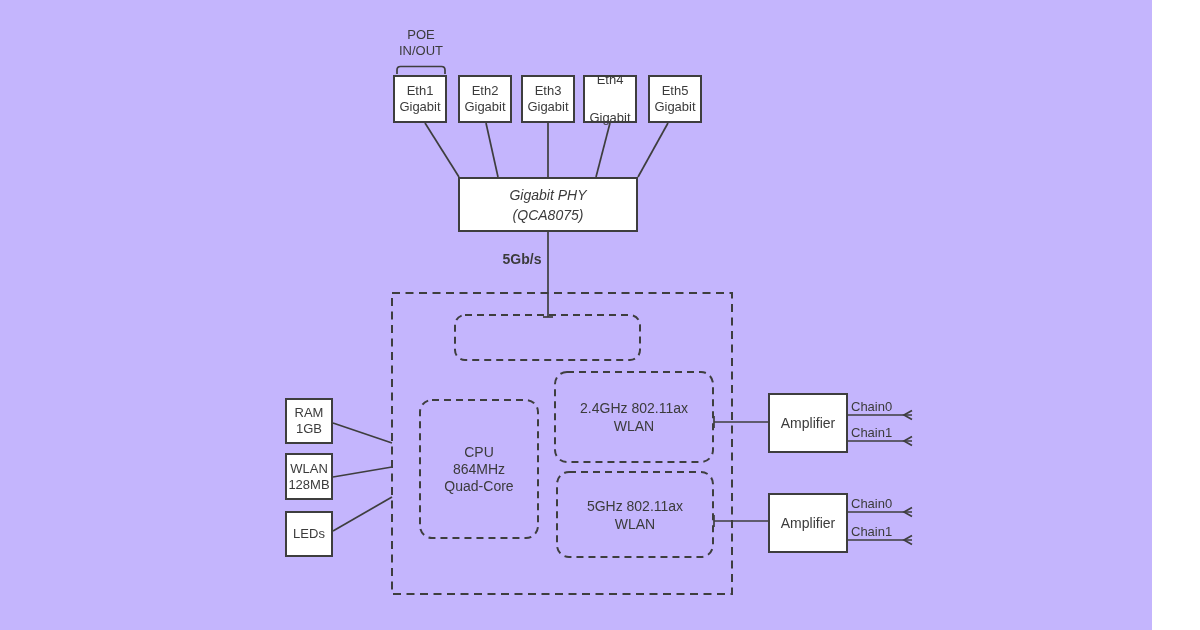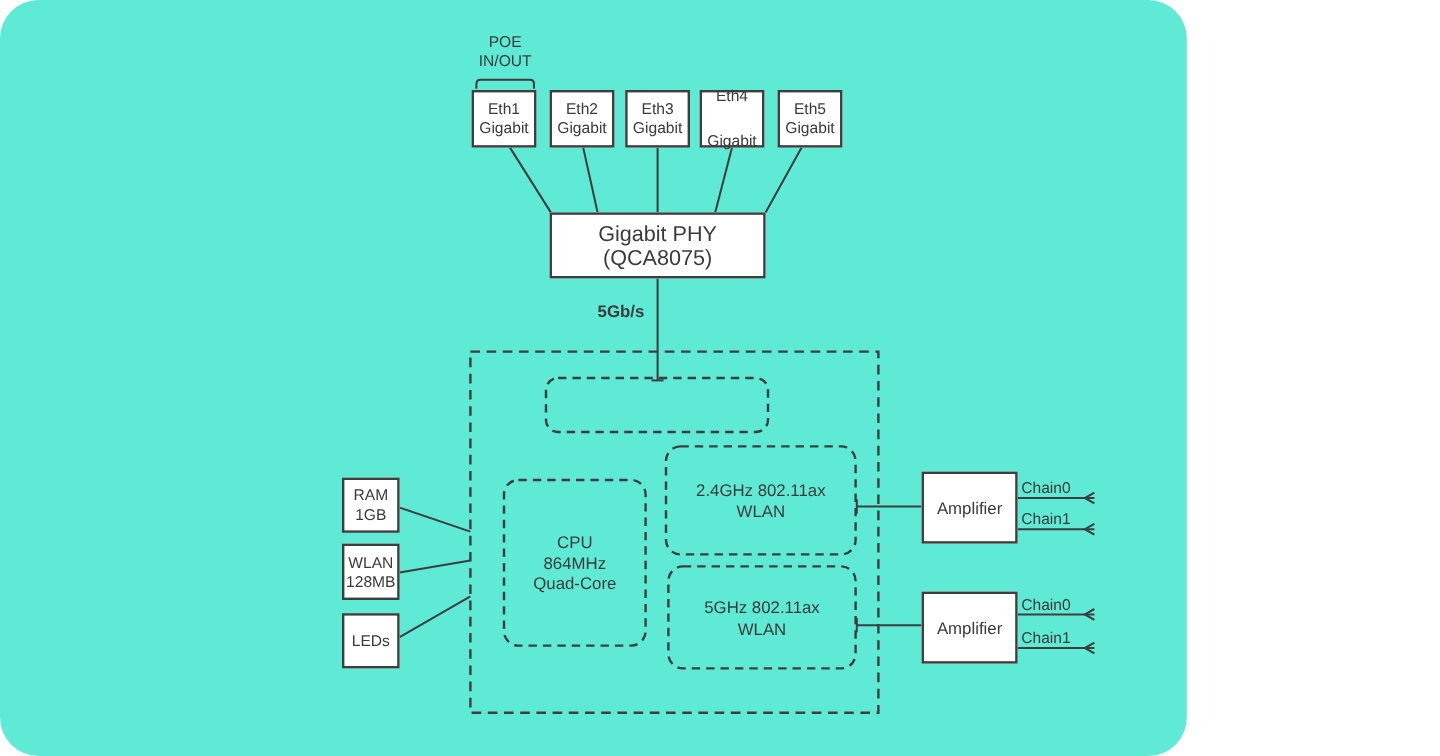--- a/index.html
+++ b/index.html
@@ -1,34 +1,34 @@
 <!DOCTYPE html>
 <html><head>
 <meta charset="utf-8">
 <style>
   html,body{margin:0;padding:0;background:#ffffff;}
   .canvas{
-    position:relative;width:989px;height:630px;background:#5eead4;
-    font-family:"Liberation Sans", sans-serif;color:#3b3b3b;overflow:hidden;border-radius:32px;
+    position:relative;width:1152px;height:630px;background:#c4b5fd;
+    font-family:"Liberation Sans", sans-serif;color:#3b3b3b;overflow:hidden;
   }
   .canvas *{box-sizing:border-box;}
   svg.connectors{position:absolute;left:0;top:0;}
   .box{
     position:absolute;border:2px solid #3e3e3e;background:#ffffff;
     display:flex;flex-direction:column;align-items:center;justify-content:center;
     text-align:center;
   }
   .lbl{position:absolute;display:flex;flex-direction:column;align-items:center;justify-content:center;text-align:center;}
   .fs13{font-size:13px;line-height:16px;}
   .fs14{font-size:14px;line-height:18px;}
-  .phybox{font-size:18px;line-height:20px;}
+  .phybox{font-size:14px;line-height:20px;font-style:italic;}
   .cpu-text{font-size:14px;line-height:17px;}
   .chain{position:absolute;font-size:13px;line-height:15px;white-space:nowrap;}
   .soc-label{position:absolute;text-align:center;font-size:14px;font-weight:bold;}
-  .gbs{position:absolute;font-size:14px;font-weight:bold;text-align:left;white-space:nowrap;}
+  .gbs{position:absolute;font-size:14px;font-weight:bold;text-align:center;white-space:nowrap;}
 </style>
 </head>
 <body>
 
 <div class="canvas">
 
   <svg class="connectors" width="1200" height="630" viewBox="0 0 1200 630">
     <g stroke="#3e3e3e" stroke-width="1.7" fill="none">
 
       <path d="M397,74 L397,70 Q397,66.5 400.5,66.5 L441.5,66.5 Q445,66.5 445,70 L445,74"></path>

